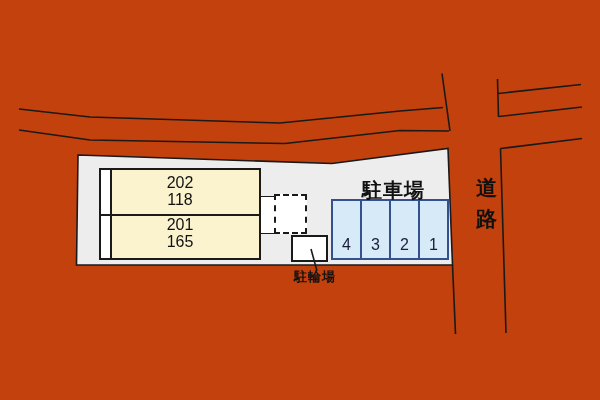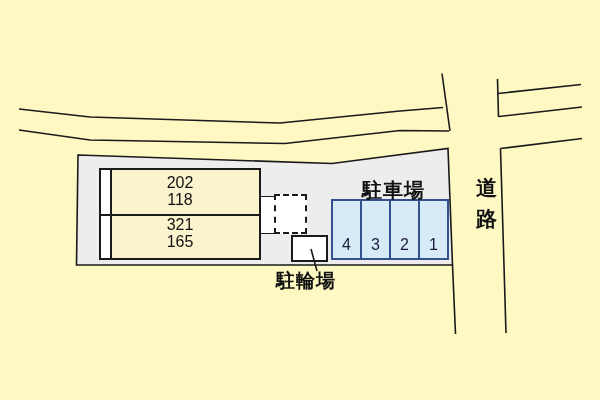--- a/index.html
+++ b/index.html
@@ -1,17 +1,17 @@
 <!DOCTYPE html>
 <html style="--building-fill: #FAF3CE; --site-fill: #EDEDED; --stall-fill: #D7EAF8; --stall-border: #35508F; --line: #1A1A1A;"><head>
 <meta charset="utf-8">
 <style>
   html,body{margin:0;padding:0;background:#fff;}
   #canvas{
-    position:relative;width:600px;height:400px;background:#fef9c3;overflow:hidden;
+    position:relative;width:600px;height:400px;background:#c2410c;overflow:hidden;
     font-family:"Liberation Sans","DejaVu Sans",sans-serif;color:#1a1a1a;
   }
   svg.layer{position:absolute;left:0;top:0;pointer-events:none;}
   .abs{position:absolute;box-sizing:border-box;}
 
   
   #building{left:99px;top:168px;width:162px;height:92px;border:2px solid #1a1a1a;background:#fff;}
   #building .strip{position:absolute;left:0;top:0;bottom:0;width:11px;border-right:2px solid #1a1a1a;background:#fff;box-sizing:border-box;}
   #building .yellow{position:absolute;left:11px;right:0;top:0;bottom:0;background:var(--building-fill,#FAF3CE);}
   #building .divider{position:absolute;left:0;right:0;top:44px;border-top:2px solid #1a1a1a;}
@@ -26,21 +26,21 @@
   #bicycle-shed{left:291px;top:235px;width:37px;height:27px;border:2px solid #1a1a1a;background:#fff;}
 
   
   #parking-block{left:331px;top:199px;width:118px;height:61px;border:2px solid var(--stall-border,#35508F);background:var(--stall-fill,#D7EAF8);display:flex;}
   .stall{flex:1;display:flex;align-items:flex-end;justify-content:center;padding-bottom:4px;font-size:16px;color:#1c1c3c;}
   .stall + .stall{border-left:2px solid var(--stall-border,#35508F);}
 
   
   .jp-label{font-weight:bold;color:#111;text-align:right;}
   #parking-label{left:353px;top:177px;width:72px;font-size:20px;letter-spacing:1px;}
-  #bicycle-label{left:268px;top:268px;width:68px;font-size:19px;letter-spacing:1px;}
+  #bicycle-label{left:268px;top:268px;width:68px;font-size:13px;letter-spacing:1px;}
   #road-label{left:469px;top:177px;width:28px;font-size:21px;display:flex;flex-direction:column;gap:9px;line-height:22px;}
 </style>
 </head>
 <body>
 
 <div id="canvas">
 
   <svg class="layer" width="600" height="400" viewBox="0 0 600 400">
 
     <polygon points="78,155 332,163.5 448,148.5 452.5,265 76.5,265" fill="#EDEDED" stroke="#1A1A1A" stroke-width="1.6"></polygon>
@@ -61,21 +61,21 @@
 
   <div id="building" class="abs">
     <div class="strip"></div>
     <div class="yellow"></div>
     <div class="divider"></div>
     <div class="unit-label" id="unit-upper">
       <span>202</span>
       <span>118</span>
     </div>
     <div class="unit-label" id="unit-lower">
-      <span>321</span>
+      <span>201</span>
       <span>165</span>
     </div>
   </div>
 
   <div id="annex-solid" class="abs"></div>
   <div id="annex-dashed" class="abs"></div>
   <div id="bicycle-shed" class="abs"></div>
 
   <div id="parking-block" class="abs">
     <div class="stall">4</div>

